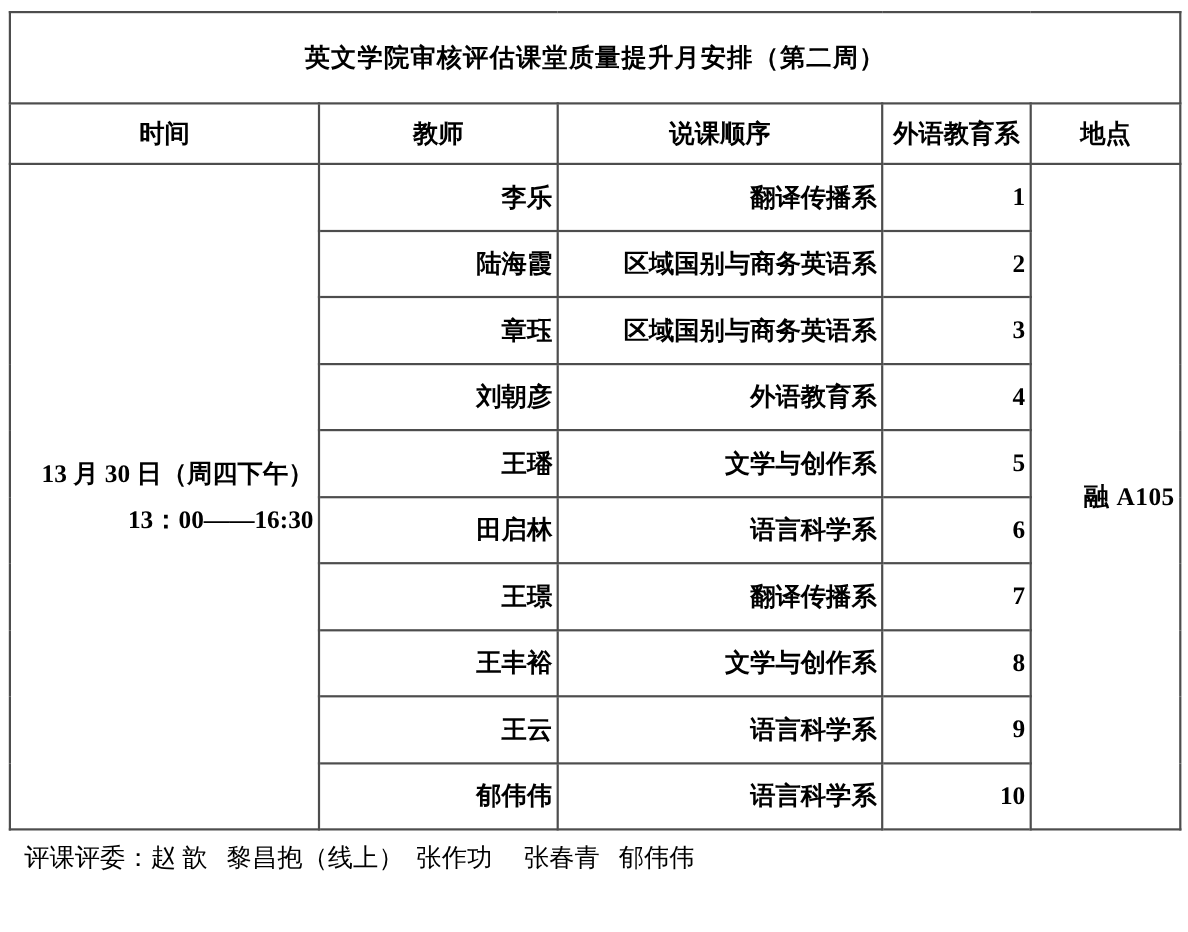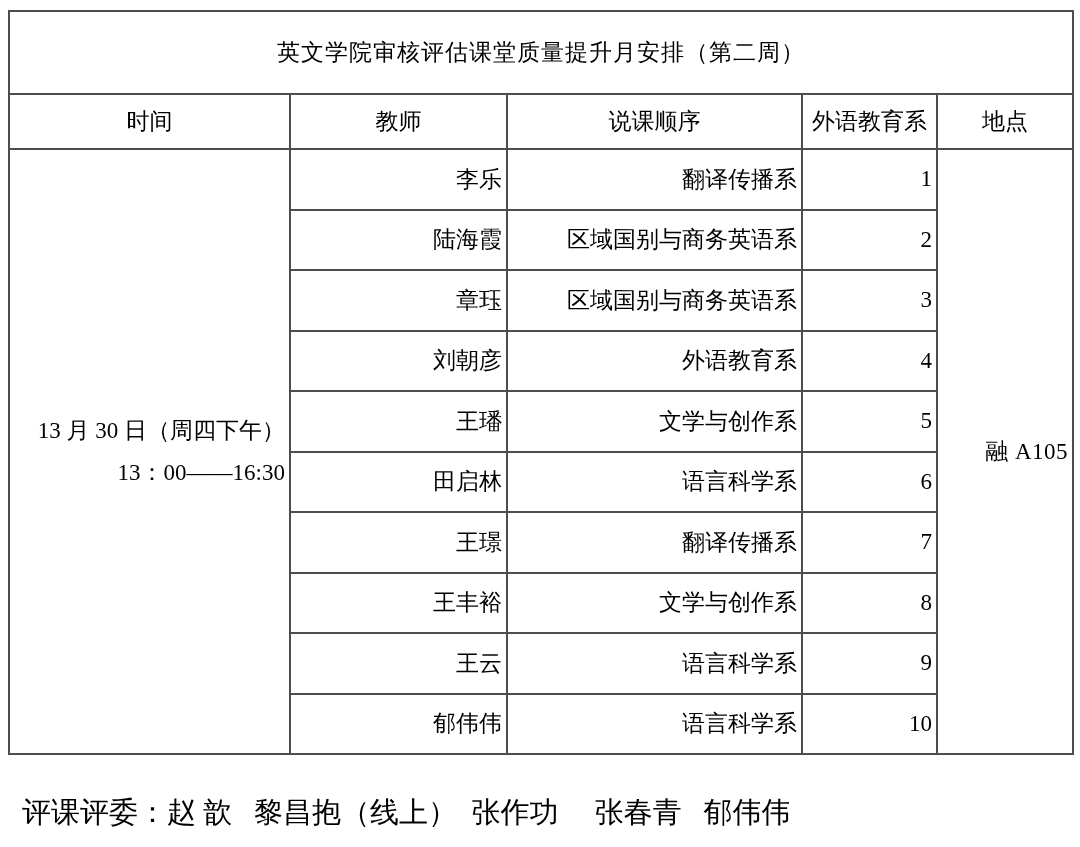--- a/index.html
+++ b/index.html
@@ -24,21 +24,21 @@
     left: 8px;
     top: 10px;
     width: 1064px;
     border-collapse: collapse;
     table-layout: fixed;
   }
   table.schedule td, table.schedule th {
     border: 2px solid #4d4d4d;
     text-align: center;
     vertical-align: middle;
-    font-weight: normal;
+    font-weight: bold;
     font-size: 23px;
     padding: 0 4px;
     overflow: hidden;
   }
   td.title-cell {
     height: 81px;
     font-size: 33px;
     font-weight: bold;
     letter-spacing: 1px;
   }
@@ -56,22 +56,22 @@
   .time-line2 {
     margin-top: 4px;
     white-space: nowrap;
   }
   td.location-cell {
     letter-spacing: 0.5px;
   }
   .footer-note {
     position: absolute;
     left: 22px;
-    top: 793px;
-    font-size: 29px;
+    top: 764px;
+    font-size: 23px;
     white-space: pre;
   }
 </style>
 </head>
 <body>
 
 <div class="page">
 
   <table class="schedule">
     <colgroup>

